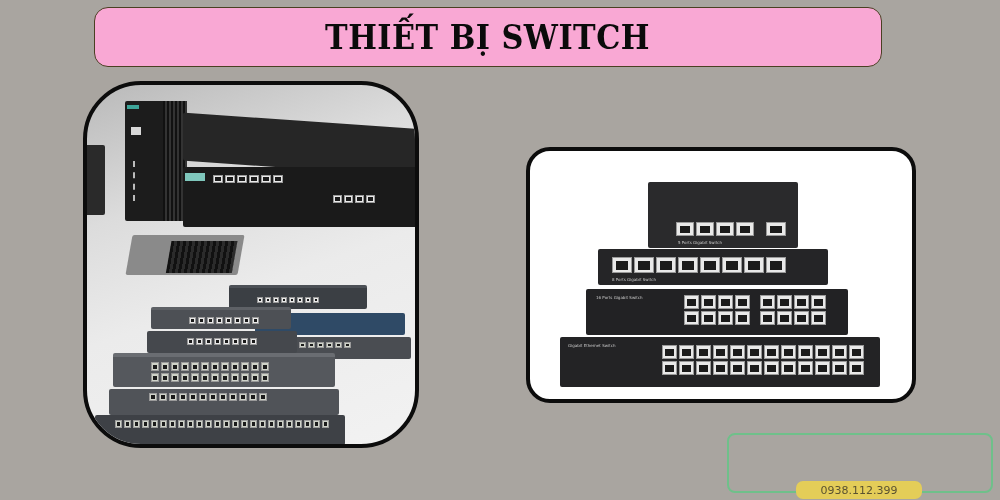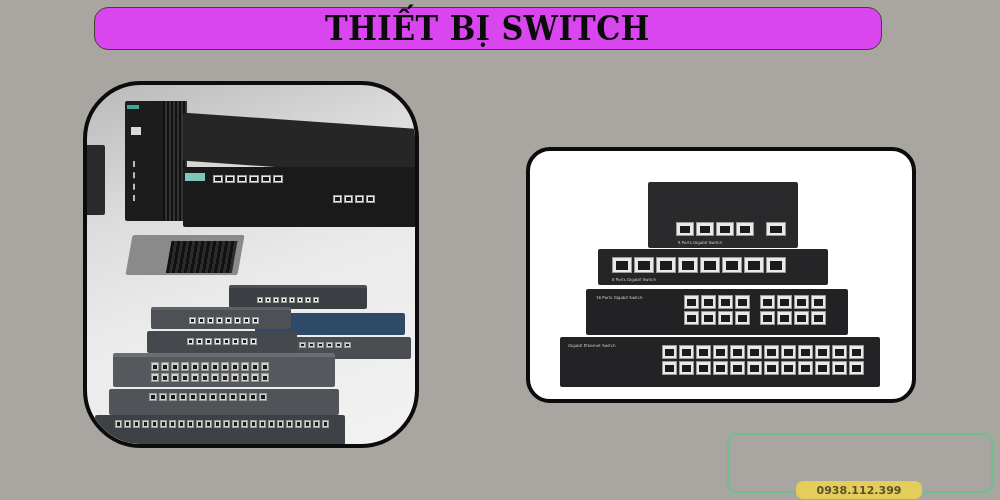--- a/index.html
+++ b/index.html
@@ -4,22 +4,22 @@
 <style>
   * { box-sizing: border-box; margin: 0; padding: 0; }
   html, body { width: 1000px; height: 500px; overflow: hidden; }
   body {
     background: #a9a5a0;
     position: relative;
     font-family: "DejaVu Serif", serif;
   }
   
   .title-bar {
-    position: absolute; left: 94px; top: 7px; width: 788px; height: 43px;
-    background: #d946ef; border: 1.5px solid #4a4023; border-radius: 14px;
+    position: absolute; left: 94px; top: 7px; width: 788px; height: 60px;
+    background: #f9a8d4; border: 1.5px solid #4a4023; border-radius: 14px;
     display: flex; align-items: center; justify-content: center;
   }
   .title-bar h1 {
     font-family: "DejaVu Serif", serif; font-weight: bold; font-size: 33px;
     letter-spacing: 0.5px; color: #0b0b0b; transform: scaleX(0.92);
   }
   
   .frame-left {
     position: absolute; left: 83px; top: 81px; width: 336px; height: 367px;
     border: 4px solid #0c0c0c; border-radius: 58px; overflow: hidden;
@@ -55,21 +55,21 @@
   }
   .ribbon span {
     font-family: "DejaVu Sans", sans-serif; font-weight: bold; font-size: 17px; color: #d94b4f;
     transform: scaleX(0.9); transform-origin: left center; letter-spacing: 0.3px;
   }
   .phone {
     position: absolute; left: 67px; top: 46px; width: 126px; height: 18px;
     background: #e4cd58; border-radius: 7px;
     display: flex; align-items: center; justify-content: center;
   }
-  .phone span { font-family: "DejaVu Sans", sans-serif; font-weight: bold; font-size: 11px; color: #5a5230; }
+  .phone span { font-family: "DejaVu Sans", sans-serif; font-weight: normal; font-size: 11px; color: #5a5230; }
 </style>
 </head>
 <body>
 
 <div class="title-bar">
   <h1>THIẾT BỊ SWITCH</h1>
 </div>
 
 <div class="frame-left">
 

